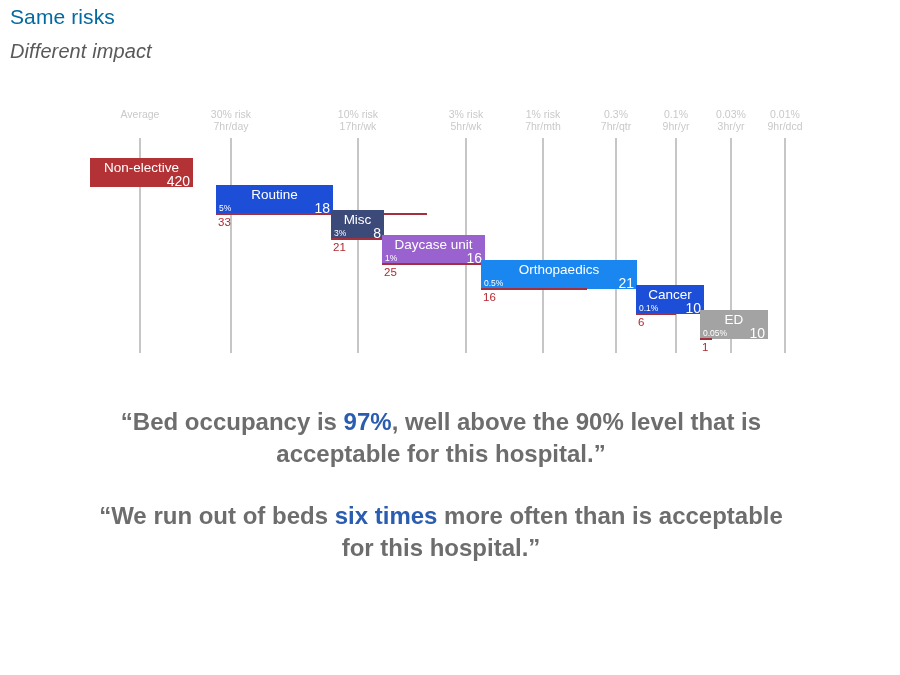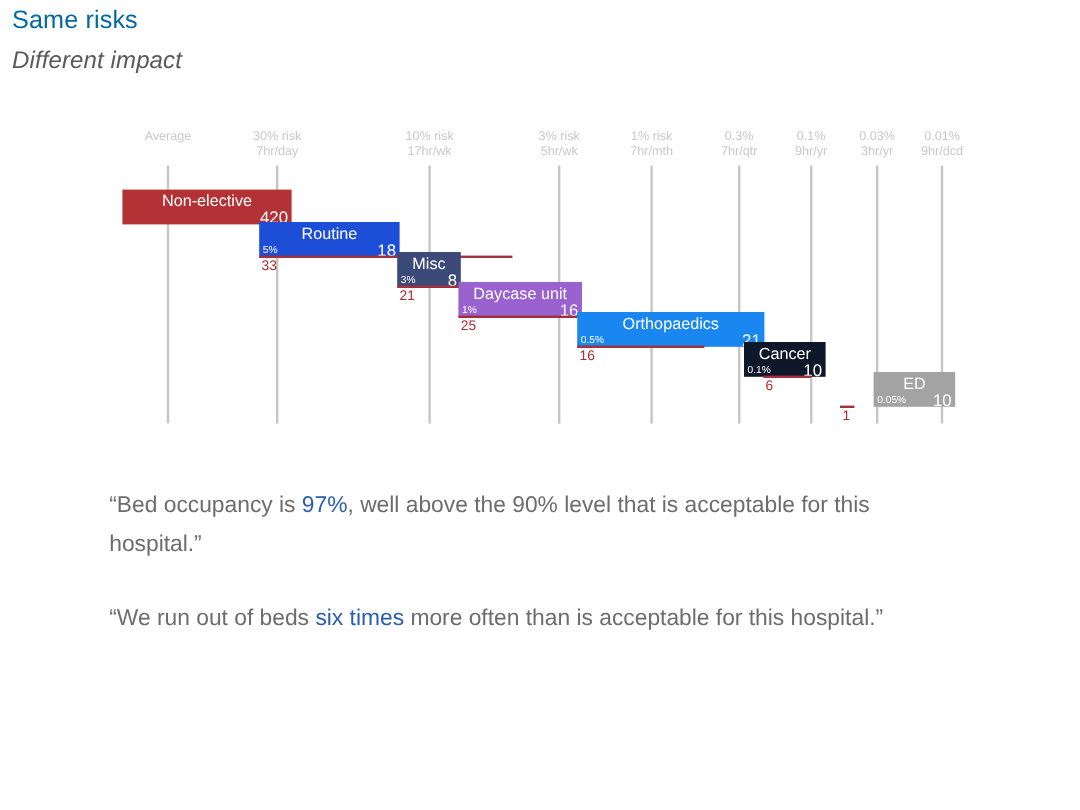--- a/index.html
+++ b/index.html
@@ -50,21 +50,21 @@
     line-height:10px;
   }
   .underline{position:absolute;height:2px;background:#a42f3d;}
   .redval{
     position:absolute;font-size:11.5px;color:#b4272f;line-height:13px;
   }
 
   
   .quotes{position:absolute;left:91px;top:406px;width:700px;}
   .quote{
-    font-size:19px;color:#6d6d6d;line-height:31.5px;font-weight:400;
+    font-size:24px;color:#6d6d6d;line-height:31.5px;font-weight:700;text-align:center;
   }
   .quote + .quote{margin-top:31px;}
   .hl{color:#2a5db0;}
 </style>
 </head>
 <body>
 
 <div class="slide">
 
   <div class="title-block">
@@ -95,21 +95,21 @@
 9hr/yr</div>
         <div class="gridline" style="left: 675px; background: rgb(198, 198, 198);"></div>
         <div class="axis-label" style="left: 731px;">0.03%
 3hr/yr</div>
         <div class="gridline" style="left: 730px; background: rgb(198, 198, 198);"></div>
         <div class="axis-label" style="left: 785px;">0.01%
 9hr/dcd</div>
         <div class="gridline" style="left: 784px; background: rgb(198, 198, 198);"></div>
       </div>
     <div id="bar-layer">
-        <div class="bar" style="left: 102px; top: 58px; width: 141px; background: rgb(179, 50, 53);">
+        <div class="bar" style="left: 90px; top: 58px; width: 103px; background: rgb(179, 50, 53);">
           <div class="name">Non-elective</div>
           <div class="val">420</div>
         </div>
         <div class="bar" style="left: 216px; top: 85px; width: 117px; background: #1d4ed8;">
           <div class="name">Routine</div>
           <div class="pct">5%</div>
           <div class="val">18</div>
         </div>
         <div class="underline" style="left: 216px; top: 113px; width: 211px; background: rgb(164, 47, 61);"></div>
         <div class="redval" style="left: 218px; top: 116px; color: rgb(180, 39, 47);">33</div>
@@ -127,28 +127,28 @@
         </div>
         <div class="underline" style="left: 382px; top: 163px; width: 206px; background: rgb(164, 47, 61);"></div>
         <div class="redval" style="left: 384px; top: 166px; color: rgb(180, 39, 47);">25</div>
         <div class="bar" style="left: 481px; top: 160px; width: 156px; background: rgb(26, 134, 239);">
           <div class="name">Orthopaedics</div>
           <div class="pct">0.5%</div>
           <div class="val">21</div>
         </div>
         <div class="underline" style="left: 481px; top: 188px; width: 106px; background: rgb(164, 47, 61);"></div>
         <div class="redval" style="left: 483px; top: 191px; color: rgb(180, 39, 47);">16</div>
-        <div class="bar" style="left: 620px; top: 185px; width: 68px; background: #0f172a;">
+        <div class="bar" style="left: 636px; top: 185px; width: 68px; background: #1d4ed8;">
           <div class="name">Cancer</div>
           <div class="pct">0.1%</div>
           <div class="val">10</div>
         </div>
         <div class="underline" style="left: 636px; top: 213px; width: 40px; background: rgb(164, 47, 61);"></div>
         <div class="redval" style="left: 638px; top: 216px; color: rgb(180, 39, 47);">6</div>
-        <div class="bar" style="left: 728px; top: 210px; width: 68px; background: rgb(163, 163, 163);">
+        <div class="bar" style="left: 700px; top: 210px; width: 68px; background: rgb(163, 163, 163);">
           <div class="name">ED</div>
           <div class="pct">0.05%</div>
           <div class="val">10</div>
         </div>
         <div class="underline" style="left: 700px; top: 238px; width: 12px; background: rgb(164, 47, 61);"></div>
         <div class="redval" style="left: 702px; top: 241px; color: rgb(180, 39, 47);">1</div>
       </div>
   </div>
 
   <div class="quotes">

